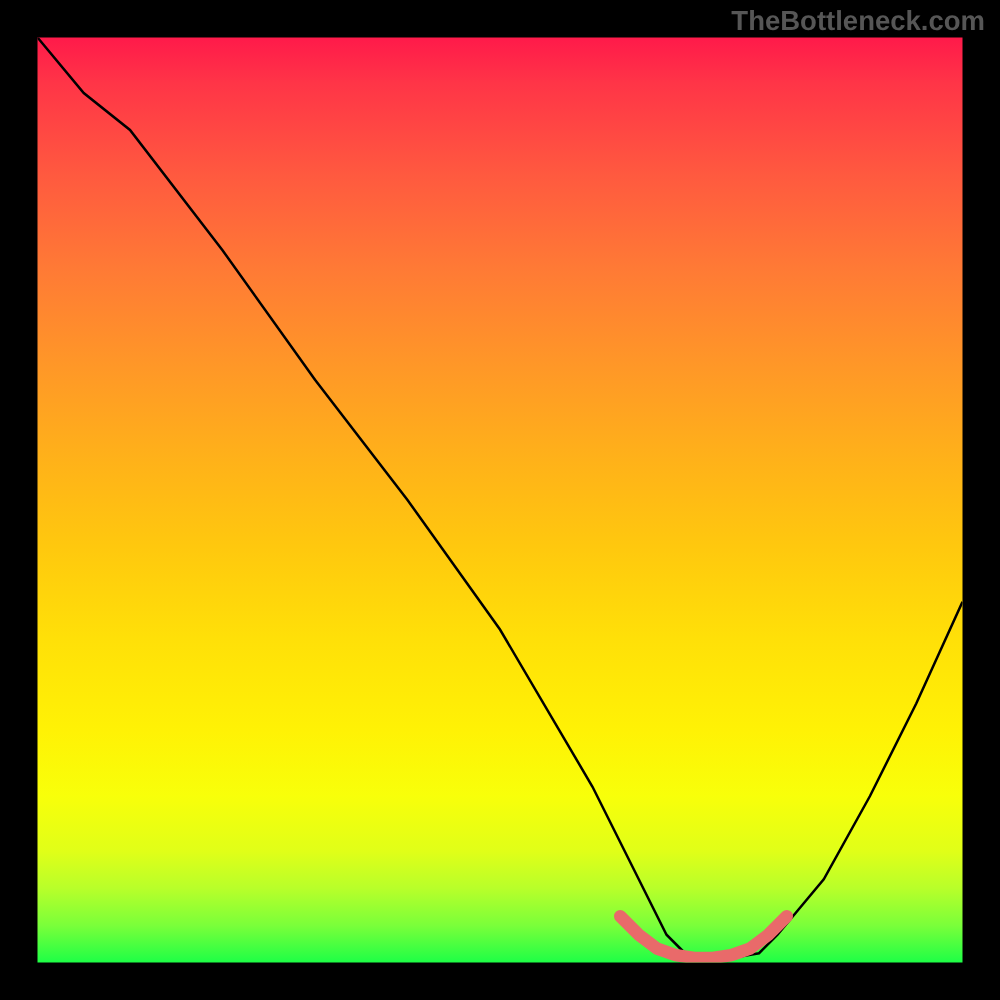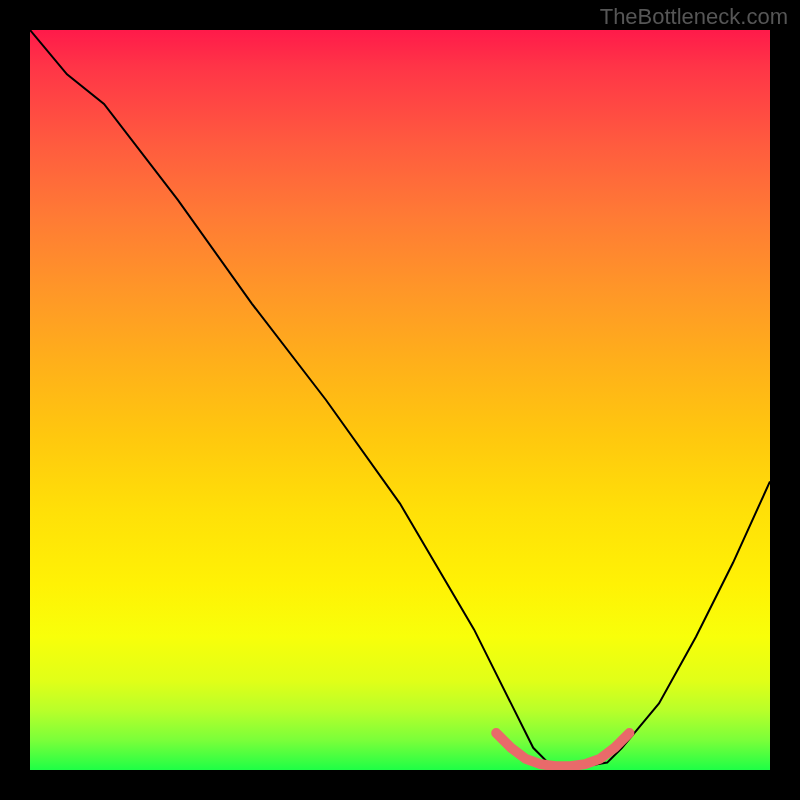--- a/index.html
+++ b/index.html
@@ -9,21 +9,21 @@
     background: #000;
     position: relative;
     font-family: Arial, sans-serif;
   }
   .watermark {
     position: absolute;
     top: 4px;
     right: 12px;
     color: #565656;
     font-size: 22px;
-    font-weight: normal;
+    font-weight: bold;
     z-index: 10;
   }
   .chart-area {
     position: absolute;
     left: 30px;
     top: 30px;
     width: 740px;
     height: 740px;
     background: linear-gradient(to bottom,
       #ff1a4a 0%,

